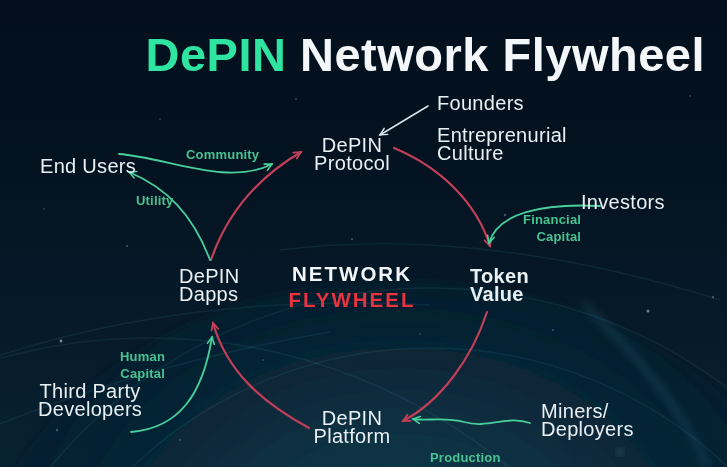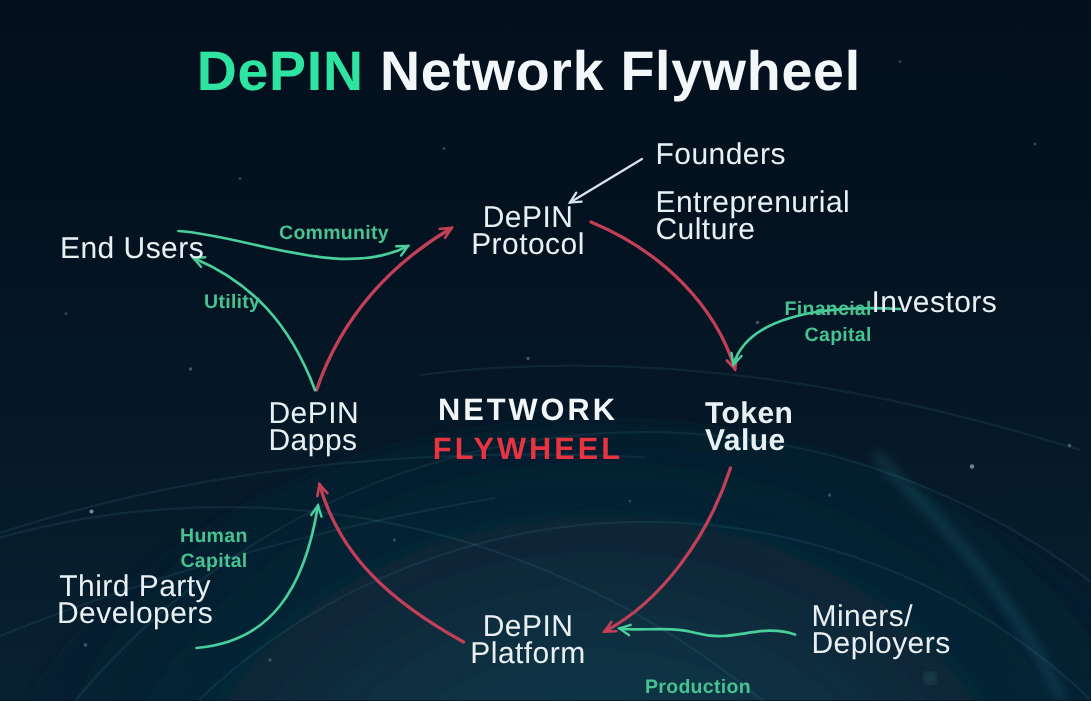--- a/index.html
+++ b/index.html
@@ -4,22 +4,22 @@
 <style>
   html,body{margin:0;padding:0;background:#04121f;}
   .stage{
     position:relative;width:727px;height:467px;overflow:hidden;
     font-family:"Liberation Sans",sans-serif;
     background:linear-gradient(180deg,#030f1c 0%,#041321 38%,#061a29 68%,#082131 100%);
   }
   svg{position:absolute;left:0;top:0;}
   .txt{position:absolute;white-space:pre-line;}
   .title{
-    top:27px;left:0;width:705px;text-align:center;
-    font-size:37px;font-weight:700;letter-spacing:.5px;color:#f3f7f9;
+    top:27px;left:0;width:705px;text-align:right;
+    font-size:47px;font-weight:700;letter-spacing:.5px;color:#f3f7f9;
   }
   .title .hl{color:#2fe3a1;}
   .node{
     color:#e9f0f4;font-size:20px;line-height:17.5px;letter-spacing:.3px;
   }
   .node.center{text-align:center;}
   .bold{font-weight:700;}
   .flow-label{
     color:#48c291;font-size:13px;line-height:16.5px;font-weight:700;letter-spacing:.2px;text-align:right;
   }
@@ -125,20 +125,20 @@
 Dapps</div>
   <div class="txt node" style="left:38px;top:383px;text-align:center;">Third Party
 Developers</div>
   <div class="txt node center" style="left:306px;top:410px;width:92px;">DePIN
 Platform</div>
   <div class="txt node" style="left:541px;top:403px;">Miners/
 Deployers</div>
 
   <div class="txt flow-label" style="left:186px;top:147px;">Community</div>
   <div class="txt flow-label" style="left:136px;top:193px;">Utility</div>
-  <div class="txt flow-label" style="left:523px;top:198px;">Financial
+  <div class="txt flow-label" style="left:523px;top:212px;">Financial
 Capital</div>
   <div class="txt flow-label" style="left:120px;top:349px;">Human
 Capital</div>
   <div class="txt flow-label" style="left:430px;top:430px;margin-top:20px;">Production
 Capital</div>
 
 </div>
 
 </body></html>

